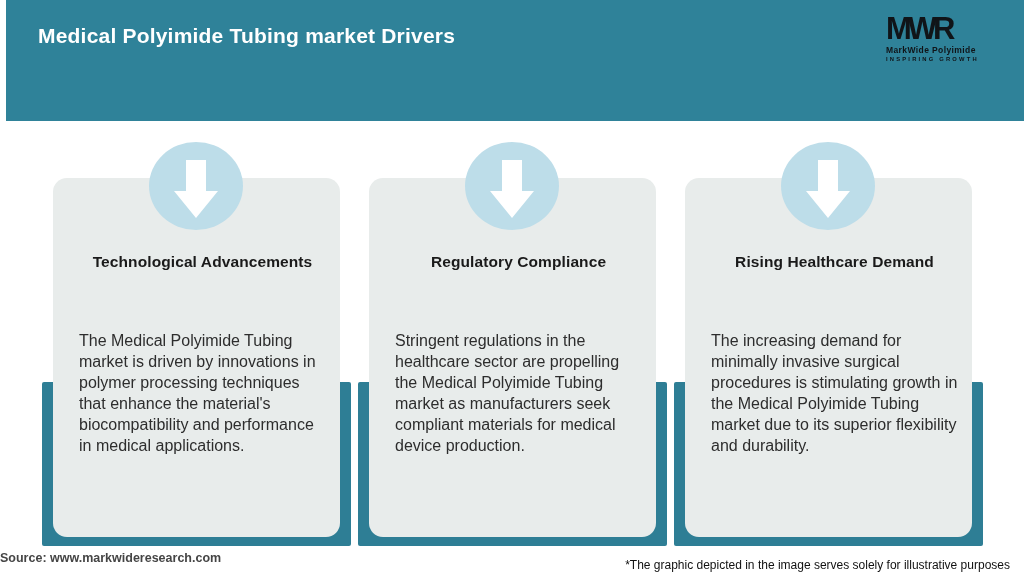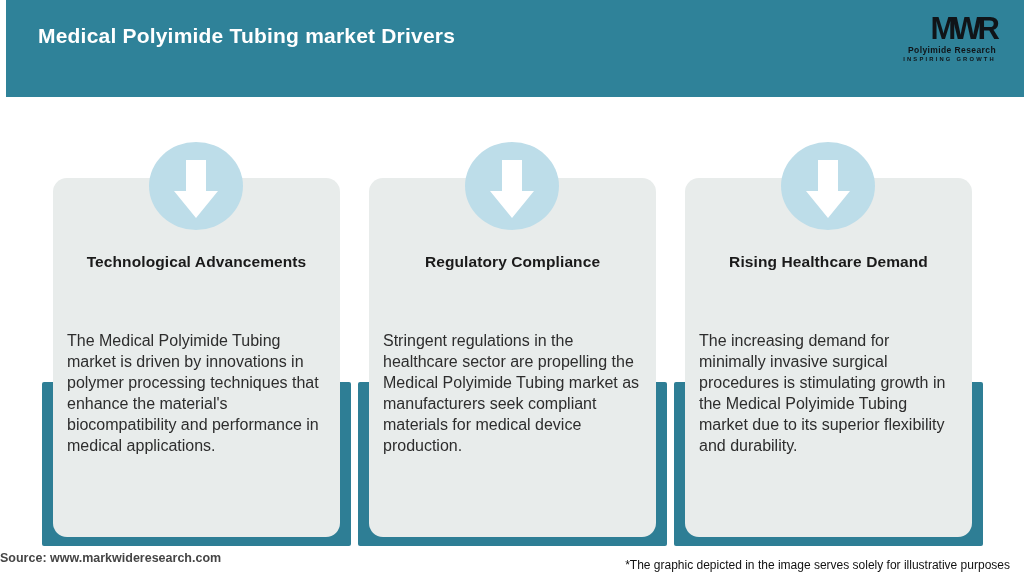--- a/index.html
+++ b/index.html
@@ -14,54 +14,54 @@
     --body-dark:#2d2d2d;
     --source-gray:#454545;
     --disclaimer-dark:#111111;
   }
   *{margin:0;padding:0;box-sizing:border-box;}
   html,body{background:#ffffff;}
   body{font-family:"Liberation Sans","DejaVu Sans",sans-serif;}
   .page{position:relative;width:1024px;height:576px;background:#ffffff;overflow:hidden;}
 
   
-  .topbar{position:absolute;left:6px;top:0;right:0;height:97px;background:var(--header-teal);}
+  .topbar{position:absolute;left:6px;top:0;right:0;height:121px;background:var(--header-teal);}
   .page-title{position:absolute;left:32px;top:24px;font-size:21px;font-weight:700;color:var(--title-white);letter-spacing:.2px;}
-  .logo{position:absolute;right:28px;top:12px;width:120px;text-align:right;color:var(--logo-black);}
+  .logo{position:absolute;right:18px;top:12px;width:120px;text-align:left;color:var(--logo-black);}
   .logo-mark{font-size:31px;font-weight:900;letter-spacing:-4px;line-height:34px;transform:scaleY(1.02);}
   .logo-name{font-size:8.5px;font-weight:800;letter-spacing:.4px;margin-top:-1px;}
   .logo-tag{font-size:5.8px;font-weight:700;letter-spacing:2.2px;margin-top:1px;}
 
   
   .card-group{position:absolute;top:142px;width:309px;height:404px;}
   .group-1{left:42px;}
   .group-2{left:358px;}
   .group-3{left:674px;}
   .band{position:absolute;left:0;top:240px;width:309px;height:164px;background:var(--band-teal);border-radius:2px;}
-  .card{position:absolute;left:11px;top:36px;width:287px;height:359px;background:var(--card-gray);border-radius:14px;}
+  .card{position:absolute;left:11px;top:36px;width:287px;height:359px;background:var(--card-gray);border-radius:14px;padding-left:12px;}
   .card-title{margin:75px 8px 0;text-align:center;font-size:15.5px;font-weight:700;color:var(--heading-dark);letter-spacing:.1px;}
   .card-body{margin:59px 14px 0 14px;font-size:16px;line-height:21px;color:var(--body-dark);}
 
   .badge{position:absolute;left:107px;top:0;width:94px;height:88px;background:var(--circle-blue);border-radius:50%;display:flex;align-items:center;justify-content:center;}
   .badge svg{display:block;margin-top:6px;}
 
   
   .source-line{position:absolute;left:0;top:551px;width:1002px;text-align:left;font-size:12.5px;font-weight:700;color:var(--source-gray);}
   .disclaimer-line{position:absolute;right:14px;top:558px;font-size:12px;color:var(--disclaimer-dark);}
 </style>
 </head>
 <body>
 
 <div class="page">
 
   <header class="topbar">
     <h1 class="page-title">Medical Polyimide Tubing market Drivers</h1>
     <div class="logo">
       <div class="logo-mark">MWR</div>
-      <div class="logo-name">Polyimide Research</div>
+      <div class="logo-name">MarkWide Polyimide</div>
       <div class="logo-tag">INSPIRING GROWTH</div>
     </div>
   </header>
 
   <section class="card-group group-1">
     <div class="band"></div>
     <div class="card">
       <h2 class="card-title">Technological Advancements</h2>
       <p class="card-body">The Medical Polyimide Tubing market is driven by innovations in polymer processing techniques that enhance the material's biocompatibility and performance in medical applications.</p>
     </div>

